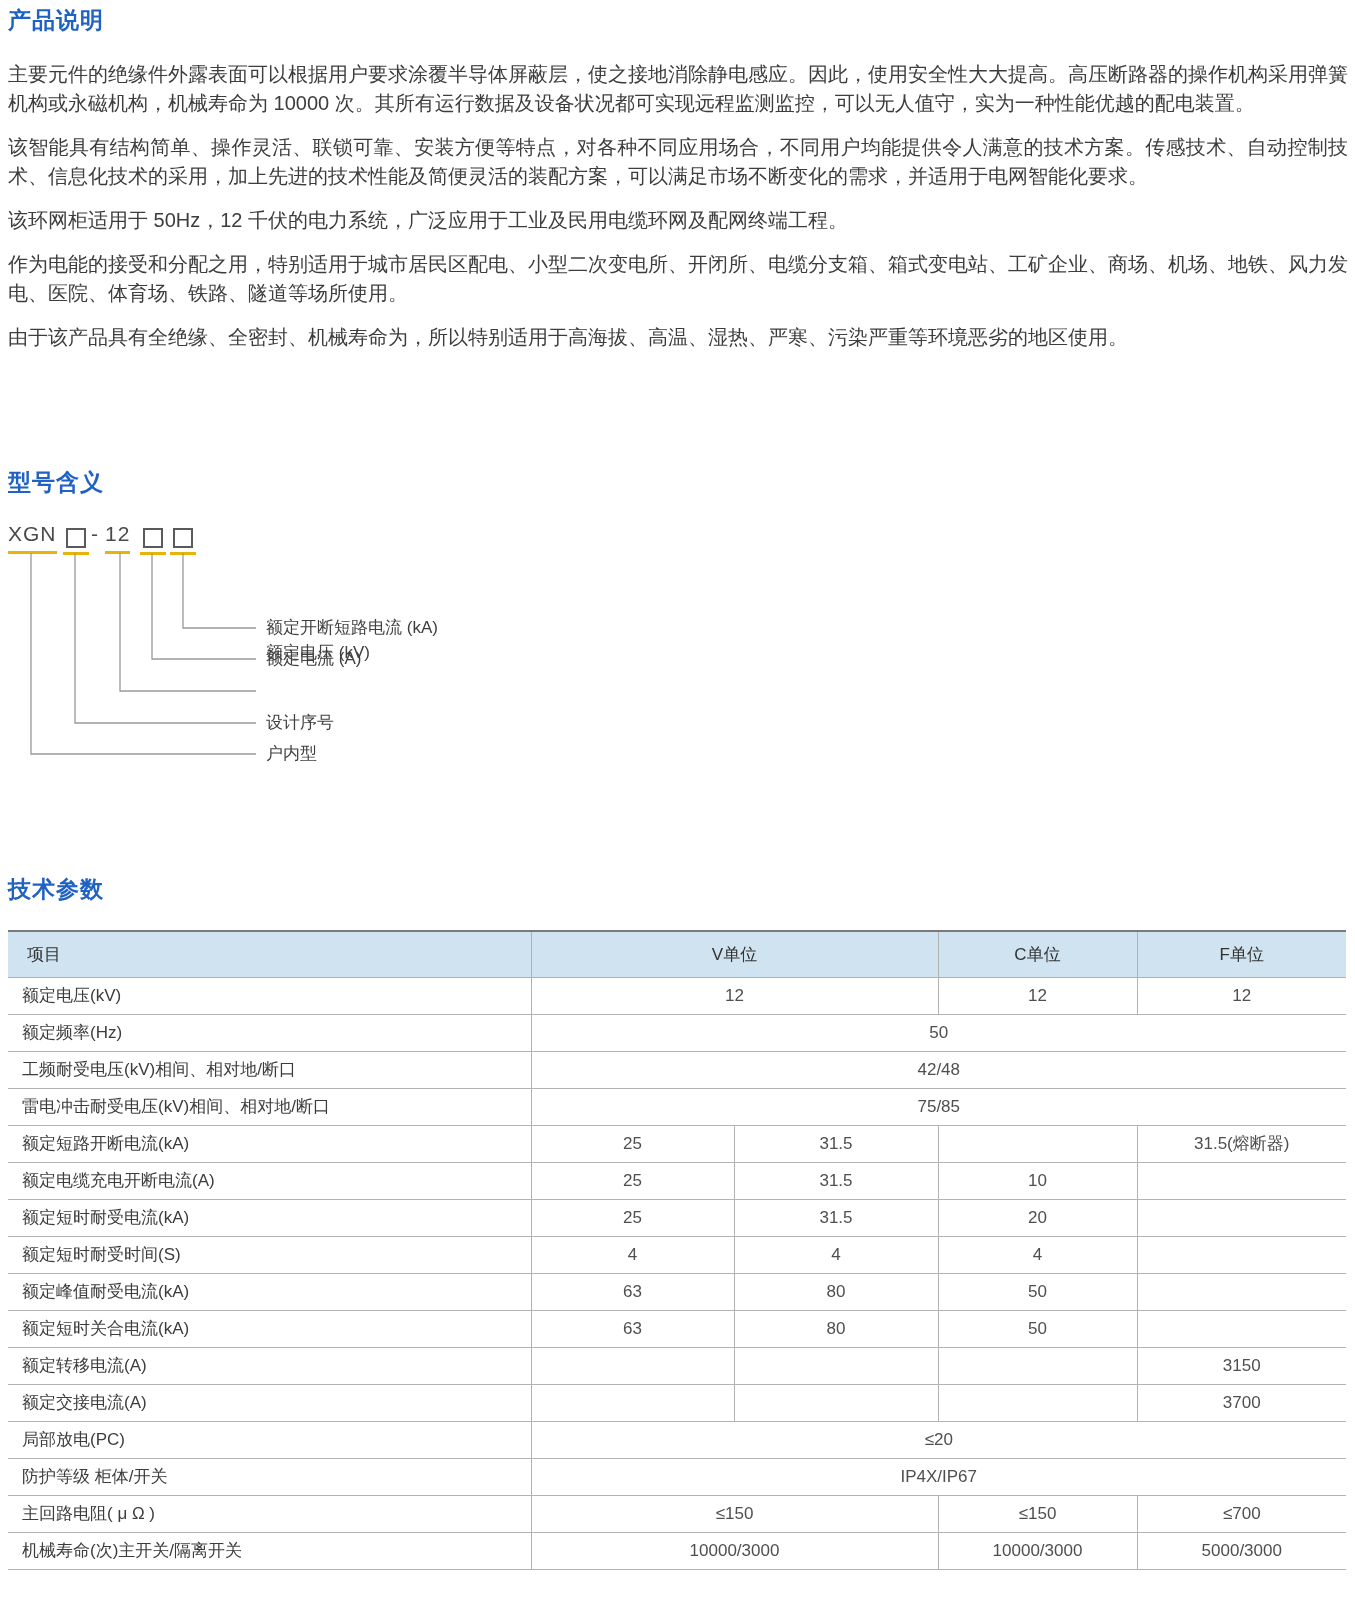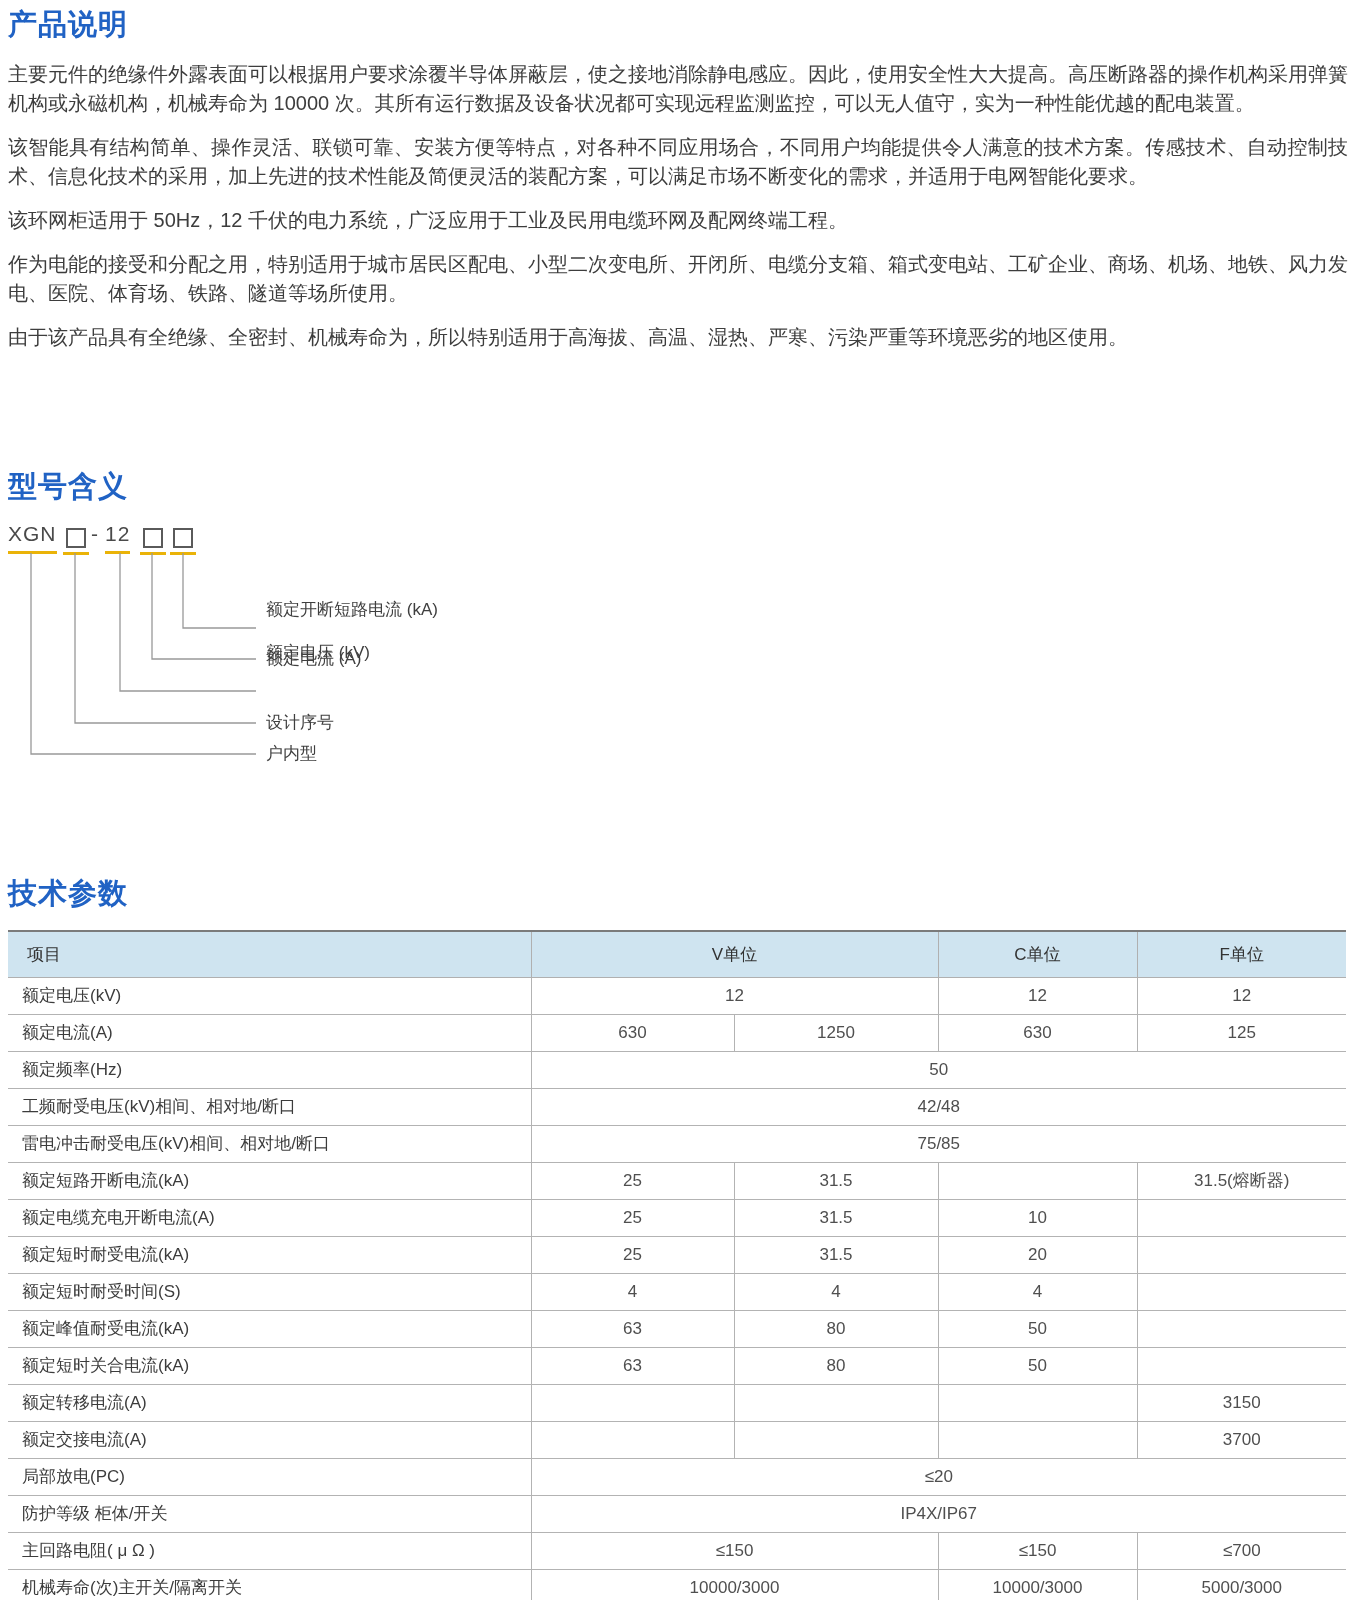--- a/index.html
+++ b/index.html
@@ -3,21 +3,21 @@
 <meta charset="utf-8">
 <style>
   html,body { margin:0; padding:0; background:#ffffff; }
   #page {
     position:relative; width:1355px; height:1600px; background:#ffffff;
     font-family:"Liberation Sans","DejaVu Sans",sans-serif;
     color:#3d3d3d; overflow:hidden;
   }
   .heading {
     position:absolute; left:8px; margin:0;
-    font-size:29px; font-weight:bold; color:#2062c4; letter-spacing:1px;
+    font-size:23px; font-weight:bold; color:#2062c4; letter-spacing:1px;
   }
   #desc-paragraphs { position:absolute; left:8px; top:60px; width:1340px; }
   #desc-paragraphs p {
     margin:0 0 15px 0; font-size:20px; line-height:29px;
     color:#3d3d3d; text-align:justify;
   }
   
   .code-row { position:absolute; top:522px; left:0; height:36px; font-size:21px; color:#4a4a4a; }
   .code-part { position:absolute; top:0; padding-bottom:5px; letter-spacing:1px; }
   .u { border-bottom:3px solid #eab308; }
@@ -78,21 +78,21 @@
   </div>
 
   <svg id="callout-svg" viewBox="0 0 1355 1600" xmlns="http://www.w3.org/2000/svg">
     <polyline points="183,553 183,628 256,628" fill="none" stroke="#999999" stroke-width="1.3"></polyline>
     <polyline points="152,553 152,659 256,659" fill="none" stroke="#999999" stroke-width="1.3"></polyline>
     <polyline points="120,553 120,691 256,691" fill="none" stroke="#999999" stroke-width="1.3"></polyline>
     <polyline points="75,553 75,723 256,723" fill="none" stroke="#999999" stroke-width="1.3"></polyline>
     <polyline points="31,553 31,754 256,754" fill="none" stroke="#999999" stroke-width="1.3"></polyline>
   </svg>
 
-  <div class="callout-label" style="top:596px;">额定开断短路电流 (kA)</div>
+  <div class="callout-label" style="top:614px;">额定开断短路电流 (kA)</div>
   <div class="callout-label" style="top:645px;">额定电流 (A)</div>
   <div class="callout-label" style="top:639px;">额定电压 (kV)</div>
   <div class="callout-label" style="top:709px;">设计序号</div>
   <div class="callout-label" style="top:740px;">户内型</div>
 
   <h2 class="heading" style="top:874px;">技术参数</h2>
 
   <table id="params-table">
     <colgroup>
       <col style="width:523px">
@@ -110,27 +110,20 @@
       </tr>
     </thead>
     <tbody>
         <tr>
           <td class="rowlabel">额定电压(kV)</td>
           <td class="val" colspan="2">12</td>
           <td class="val">12</td>
           <td class="val">12</td>
         </tr>
         <tr>
-          <td class="rowlabel">额定电流(A)</td>
-          <td class="val">630</td>
-          <td class="val">1250</td>
-          <td class="val">630</td>
-          <td class="val">125</td>
-        </tr>
-        <tr>
           <td class="rowlabel">额定频率(Hz)</td>
           <td class="val" colspan="4">50</td>
         </tr>
         <tr>
           <td class="rowlabel">工频耐受电压(kV)相间、相对地/断口</td>
           <td class="val" colspan="4">42/48</td>
         </tr>
         <tr>
           <td class="rowlabel">雷电冲击耐受电压(kV)相间、相对地/断口</td>
           <td class="val" colspan="4">75/85</td>

